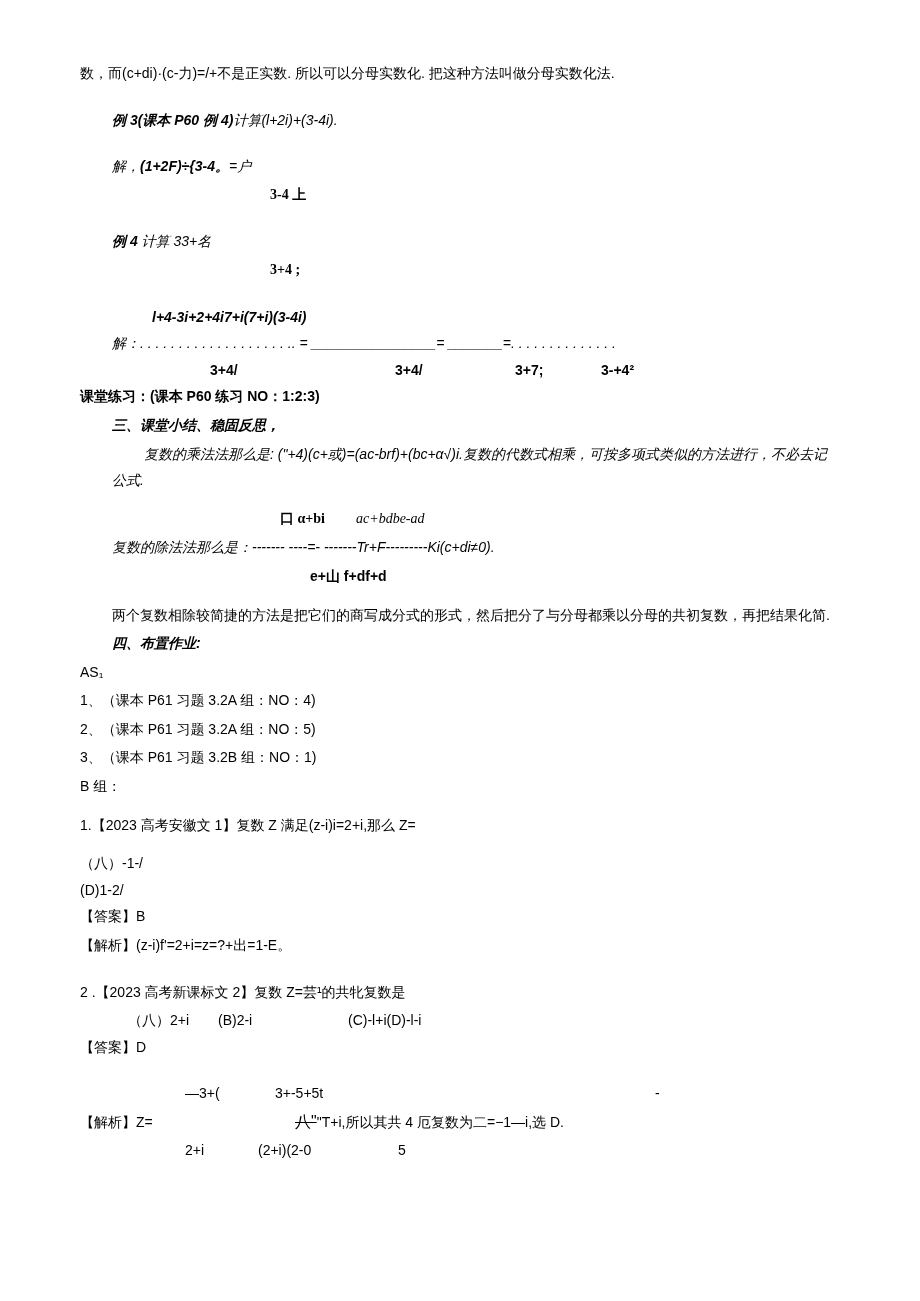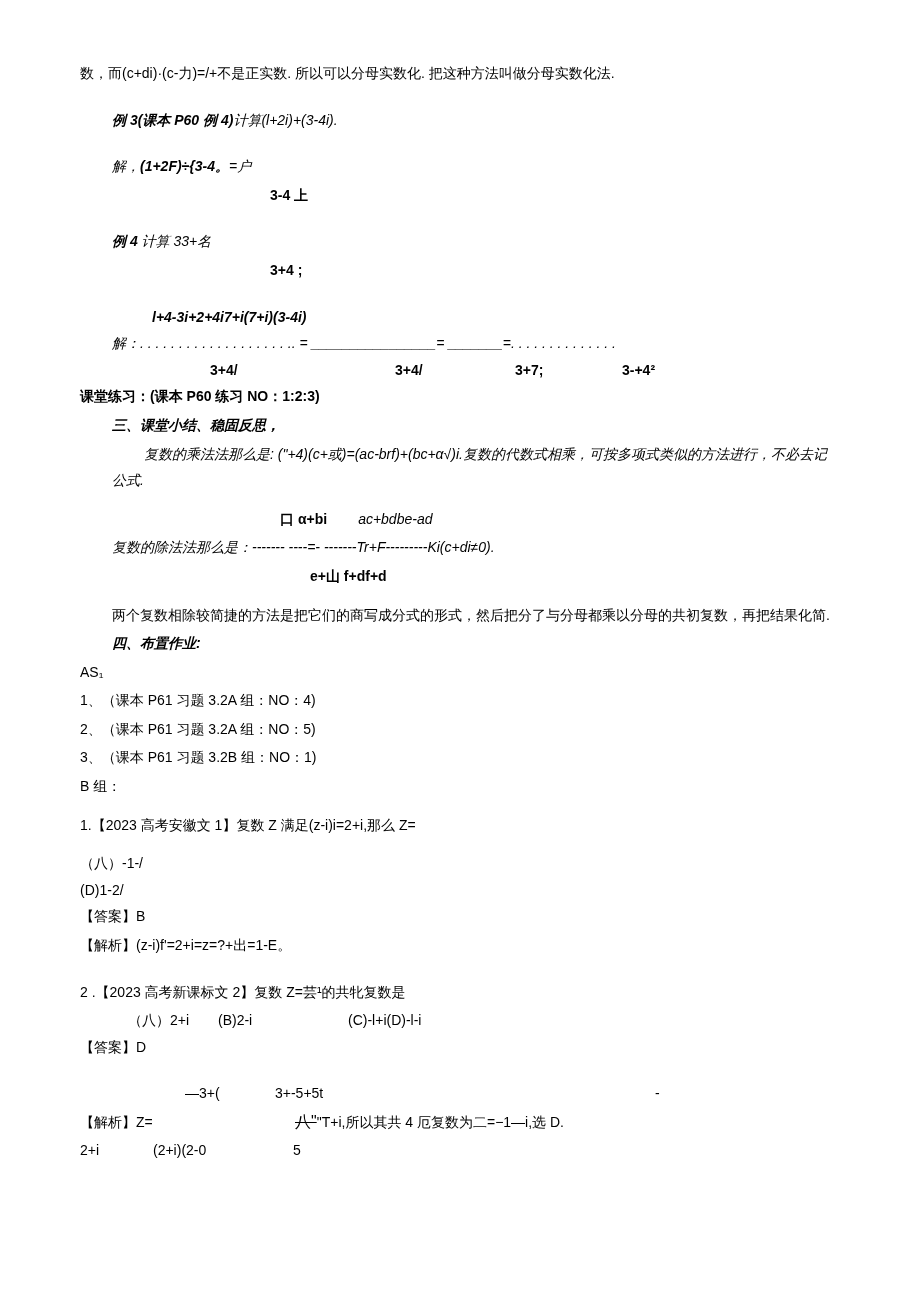--- a/index.html
+++ b/index.html
@@ -18,20 +18,21 @@
     }
     .line {
       margin-bottom: 2px;
     }
     .indent1 {
       padding-left: 32px;
       font-style: italic;
     }
     .center-offset {
       padding-left: 190px;
+      font-family: Liberation Serif, serif;
     }
     .bold {
       font-weight: bold;
     }
     .gap-sm {
       height: 10px;
     }
     .gap-md {
       height: 18px;
     }
@@ -90,21 +91,21 @@
   <span>解：</span>
   <span>. . . . . . . . . . . . . . . . . . . .</span>
   <span>. = ________________= _______=</span>
   <span>. . . . . . . . . . . . . .</span>
 </div>
 
 <div class="table-row bold">
   <div class="col" style="margin-left:130px;width:100px">3+4/</div>
   <div class="col" style="margin-left:85px;width:80px">3+4/</div>
   <div class="col" style="margin-left:40px;width:60px">3+7;</div>
-  <div class="col" style="margin-left:47px">3-+4²</div>
+  <div class="col" style="margin-left:26px">3-+4²</div>
 </div>
 
 <div class="line bold">课堂练习：(课本 P60 练习 NO：1:2:3)</div>
 
 <div class="line indent1 bold">三、课堂小结、稳固反思，</div>
 
 <div class="line indent1" style="text-indent:0">
   <span style="padding-left:32px">复数的乘法法那么是: ("+4)(c+或)=(ac-brf)+(bc+α√)i.复数的代数式相乘，可按多项式类似的方法进行，不必去记公式.</span>
 </div>
 
@@ -174,16 +175,16 @@
   <div class="col" style="margin-left:280px">-</div>
 </div>
 
 <div class="table-row">
   <div class="col" style="width:105px">【解析】Z=</div>
   <div class="col strike" style="margin-left:110px;font-size:16px">八"</div>
   <div class="col">"T+i,所以其共 4 厄复数为二=−1—i,选 D.</div>
 </div>
 
 <div class="table-row">
-  <div class="col" style="width:60px">2+i</div>
+  <div class="col" style="margin-left:105px;width:60px">2+i</div>
   <div class="col" style="margin-left:13px;width:90px">(2+i)(2-0</div>
   <div class="col" style="margin-left:50px">5</div>
 </div>
 
 </body></html>

